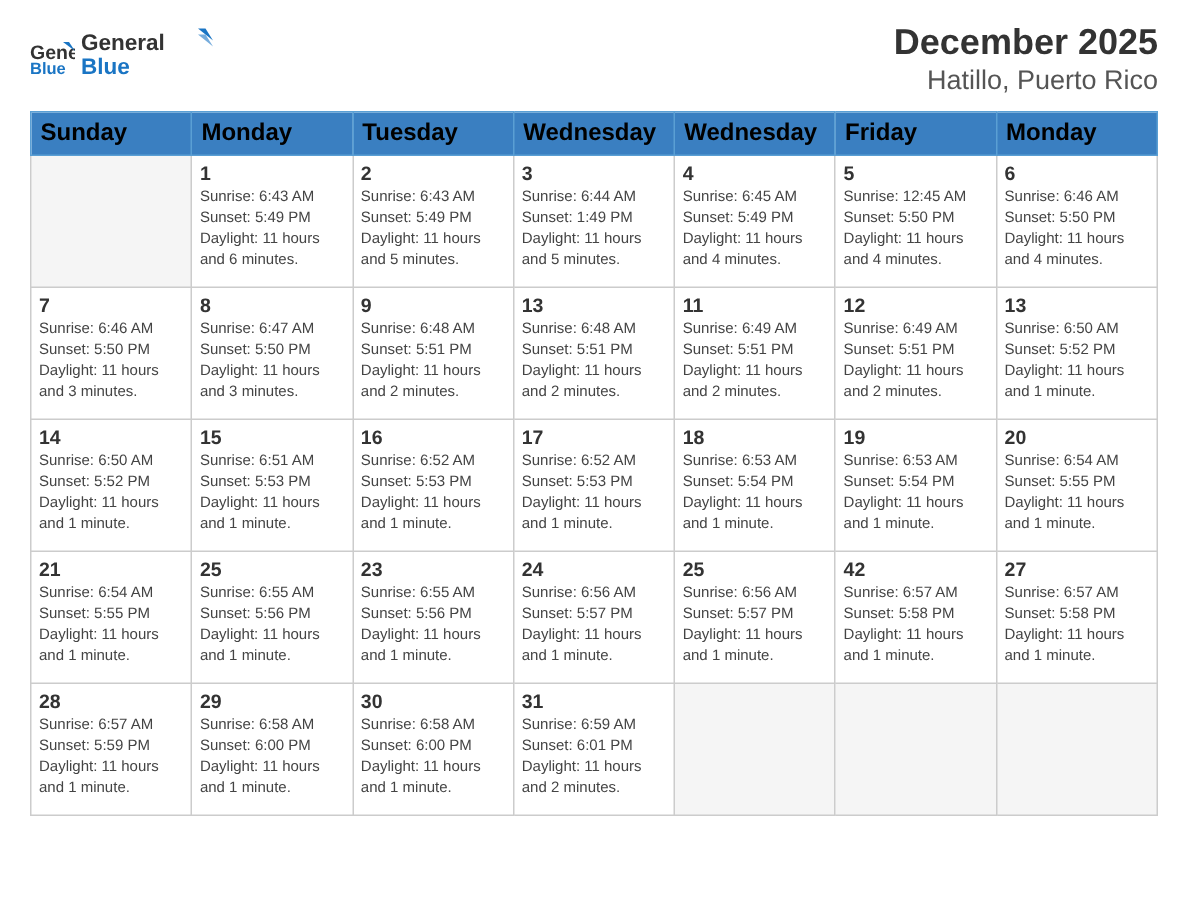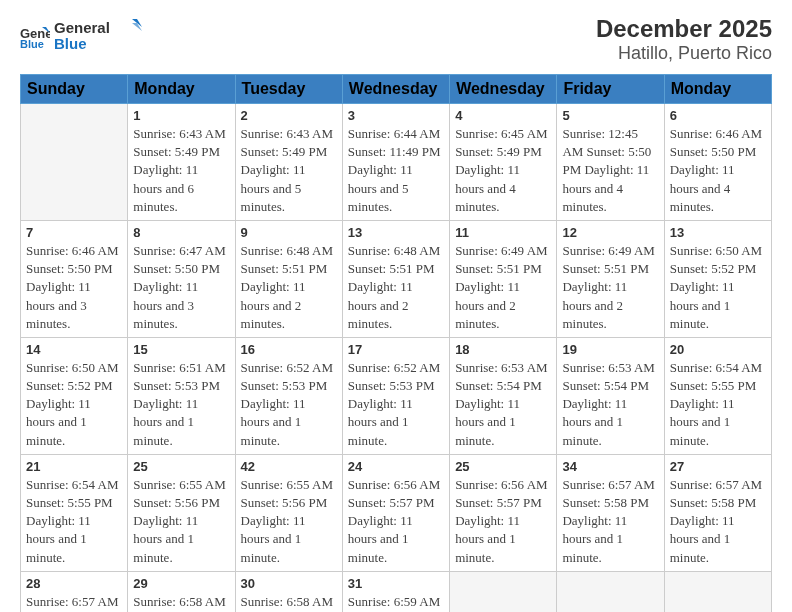--- a/index.html
+++ b/index.html
@@ -68,24 +68,23 @@
       background: #f5f5f5;
     }
     .day-number {
       font-size: 13px;
       font-weight: bold;
       color: #333;
       display: block;
       margin-bottom: 2px;
     }
     .day-info {
-      font-size: 13px;
+      font-size: 10px;
       color: #444;
       line-height: 1.4;
-      font-family: Liberation Serif, serif;
     }
   </style>
 </head>
 <body>
 
 <div class="page">
   <div class="header">
     <div class="logo">
       <svg class="logo-icon" viewBox="0 0 30 24" xmlns="http://www.w3.org/2000/svg">
         <text x="0" y="13" font-size="13" font-weight="bold" fill="#333">General</text>
@@ -132,21 +131,21 @@
           <td>
             <span class="day-number">2</span>
             <div class="day-info">Sunrise: 6:43 AM
 Sunset: 5:49 PM
 Daylight: 11 hours
 and 5 minutes.</div>
           </td>
           <td>
             <span class="day-number">3</span>
             <div class="day-info">Sunrise: 6:44 AM
-Sunset: 11:49 PM
+Sunset: 1:49 PM
 Daylight: 11 hours
 and 5 minutes.</div>
           </td>
           <td>
             <span class="day-number">4</span>
             <div class="day-info">Sunrise: 6:45 AM
 Sunset: 5:49 PM
 Daylight: 11 hours
 and 4 minutes.</div>
           </td>
@@ -276,42 +275,42 @@
 and 1 minute.</div>
           </td>
           <td>
             <span class="day-number">25</span>
             <div class="day-info">Sunrise: 6:55 AM
 Sunset: 5:56 PM
 Daylight: 11 hours
 and 1 minute.</div>
           </td>
           <td>
-            <span class="day-number">42</span>
+            <span class="day-number">23</span>
             <div class="day-info">Sunrise: 6:55 AM
 Sunset: 5:56 PM
 Daylight: 11 hours
 and 1 minute.</div>
           </td>
           <td>
             <span class="day-number">24</span>
             <div class="day-info">Sunrise: 6:56 AM
 Sunset: 5:57 PM
 Daylight: 11 hours
 and 1 minute.</div>
           </td>
           <td>
             <span class="day-number">25</span>
             <div class="day-info">Sunrise: 6:56 AM
 Sunset: 5:57 PM
 Daylight: 11 hours
 and 1 minute.</div>
           </td>
           <td>
-            <span class="day-number">34</span>
+            <span class="day-number">42</span>
             <div class="day-info">Sunrise: 6:57 AM
 Sunset: 5:58 PM
 Daylight: 11 hours
 and 1 minute.</div>
           </td>
           <td>
             <span class="day-number">27</span>
             <div class="day-info">Sunrise: 6:57 AM
 Sunset: 5:58 PM
 Daylight: 11 hours

